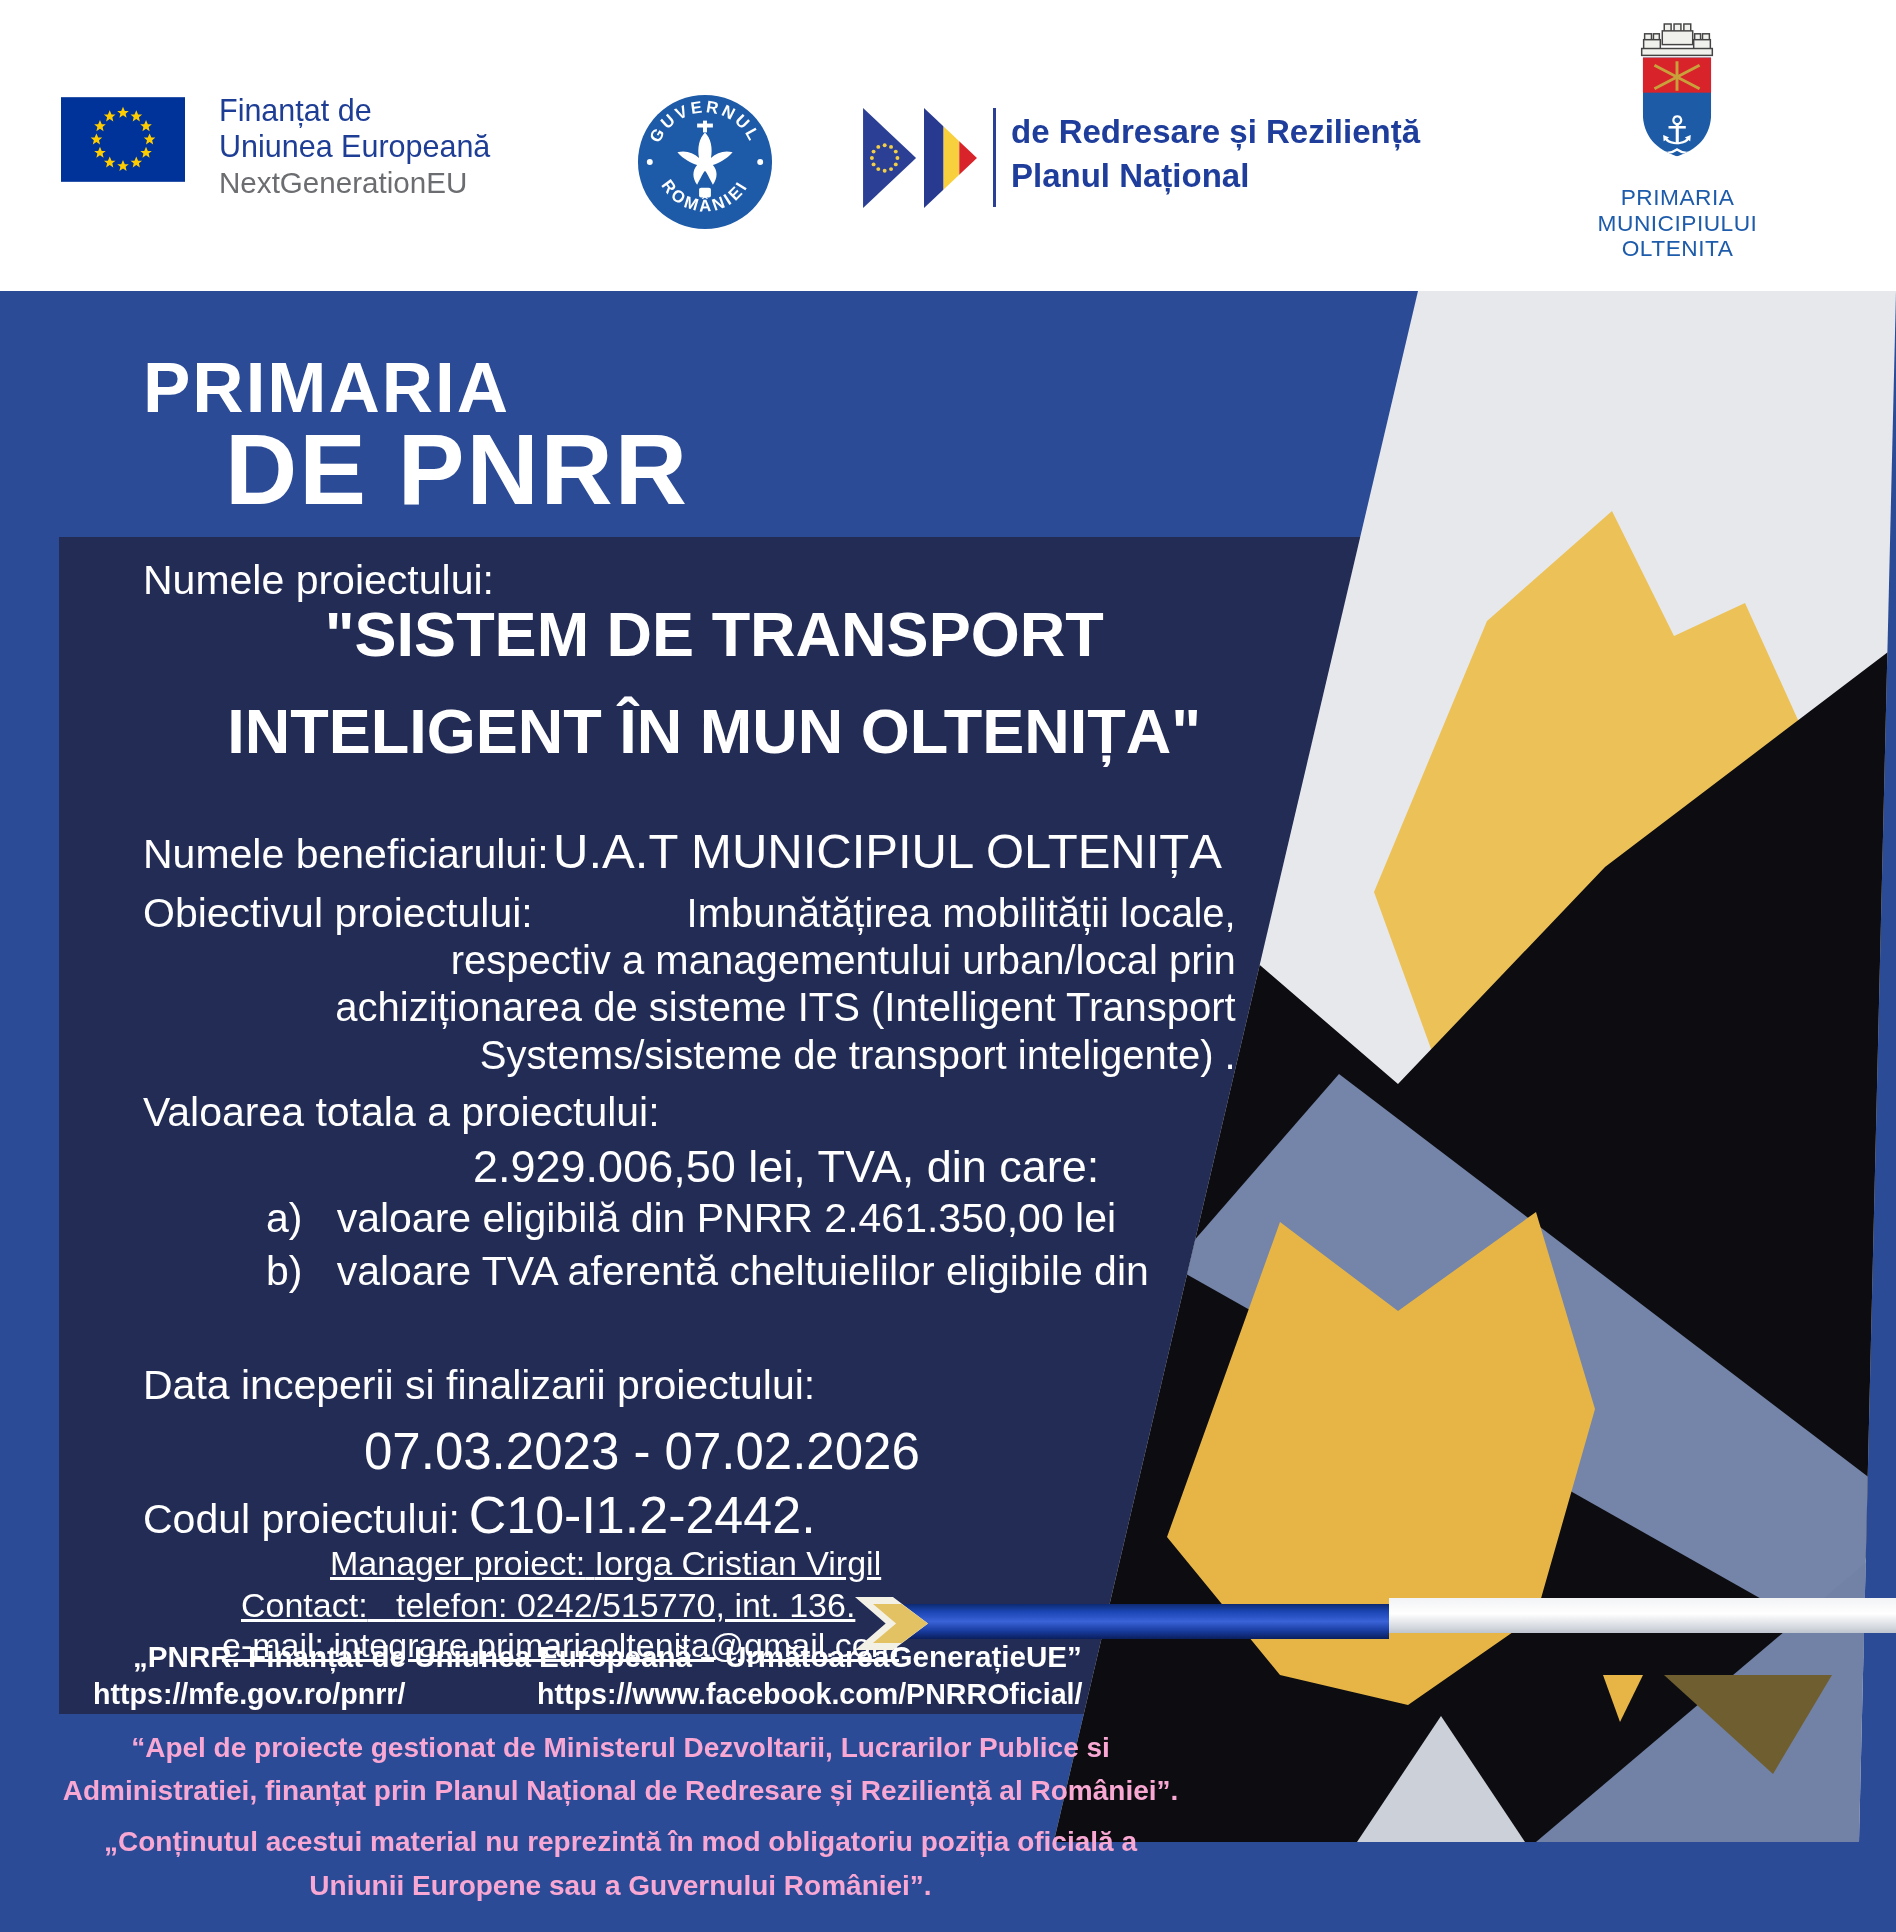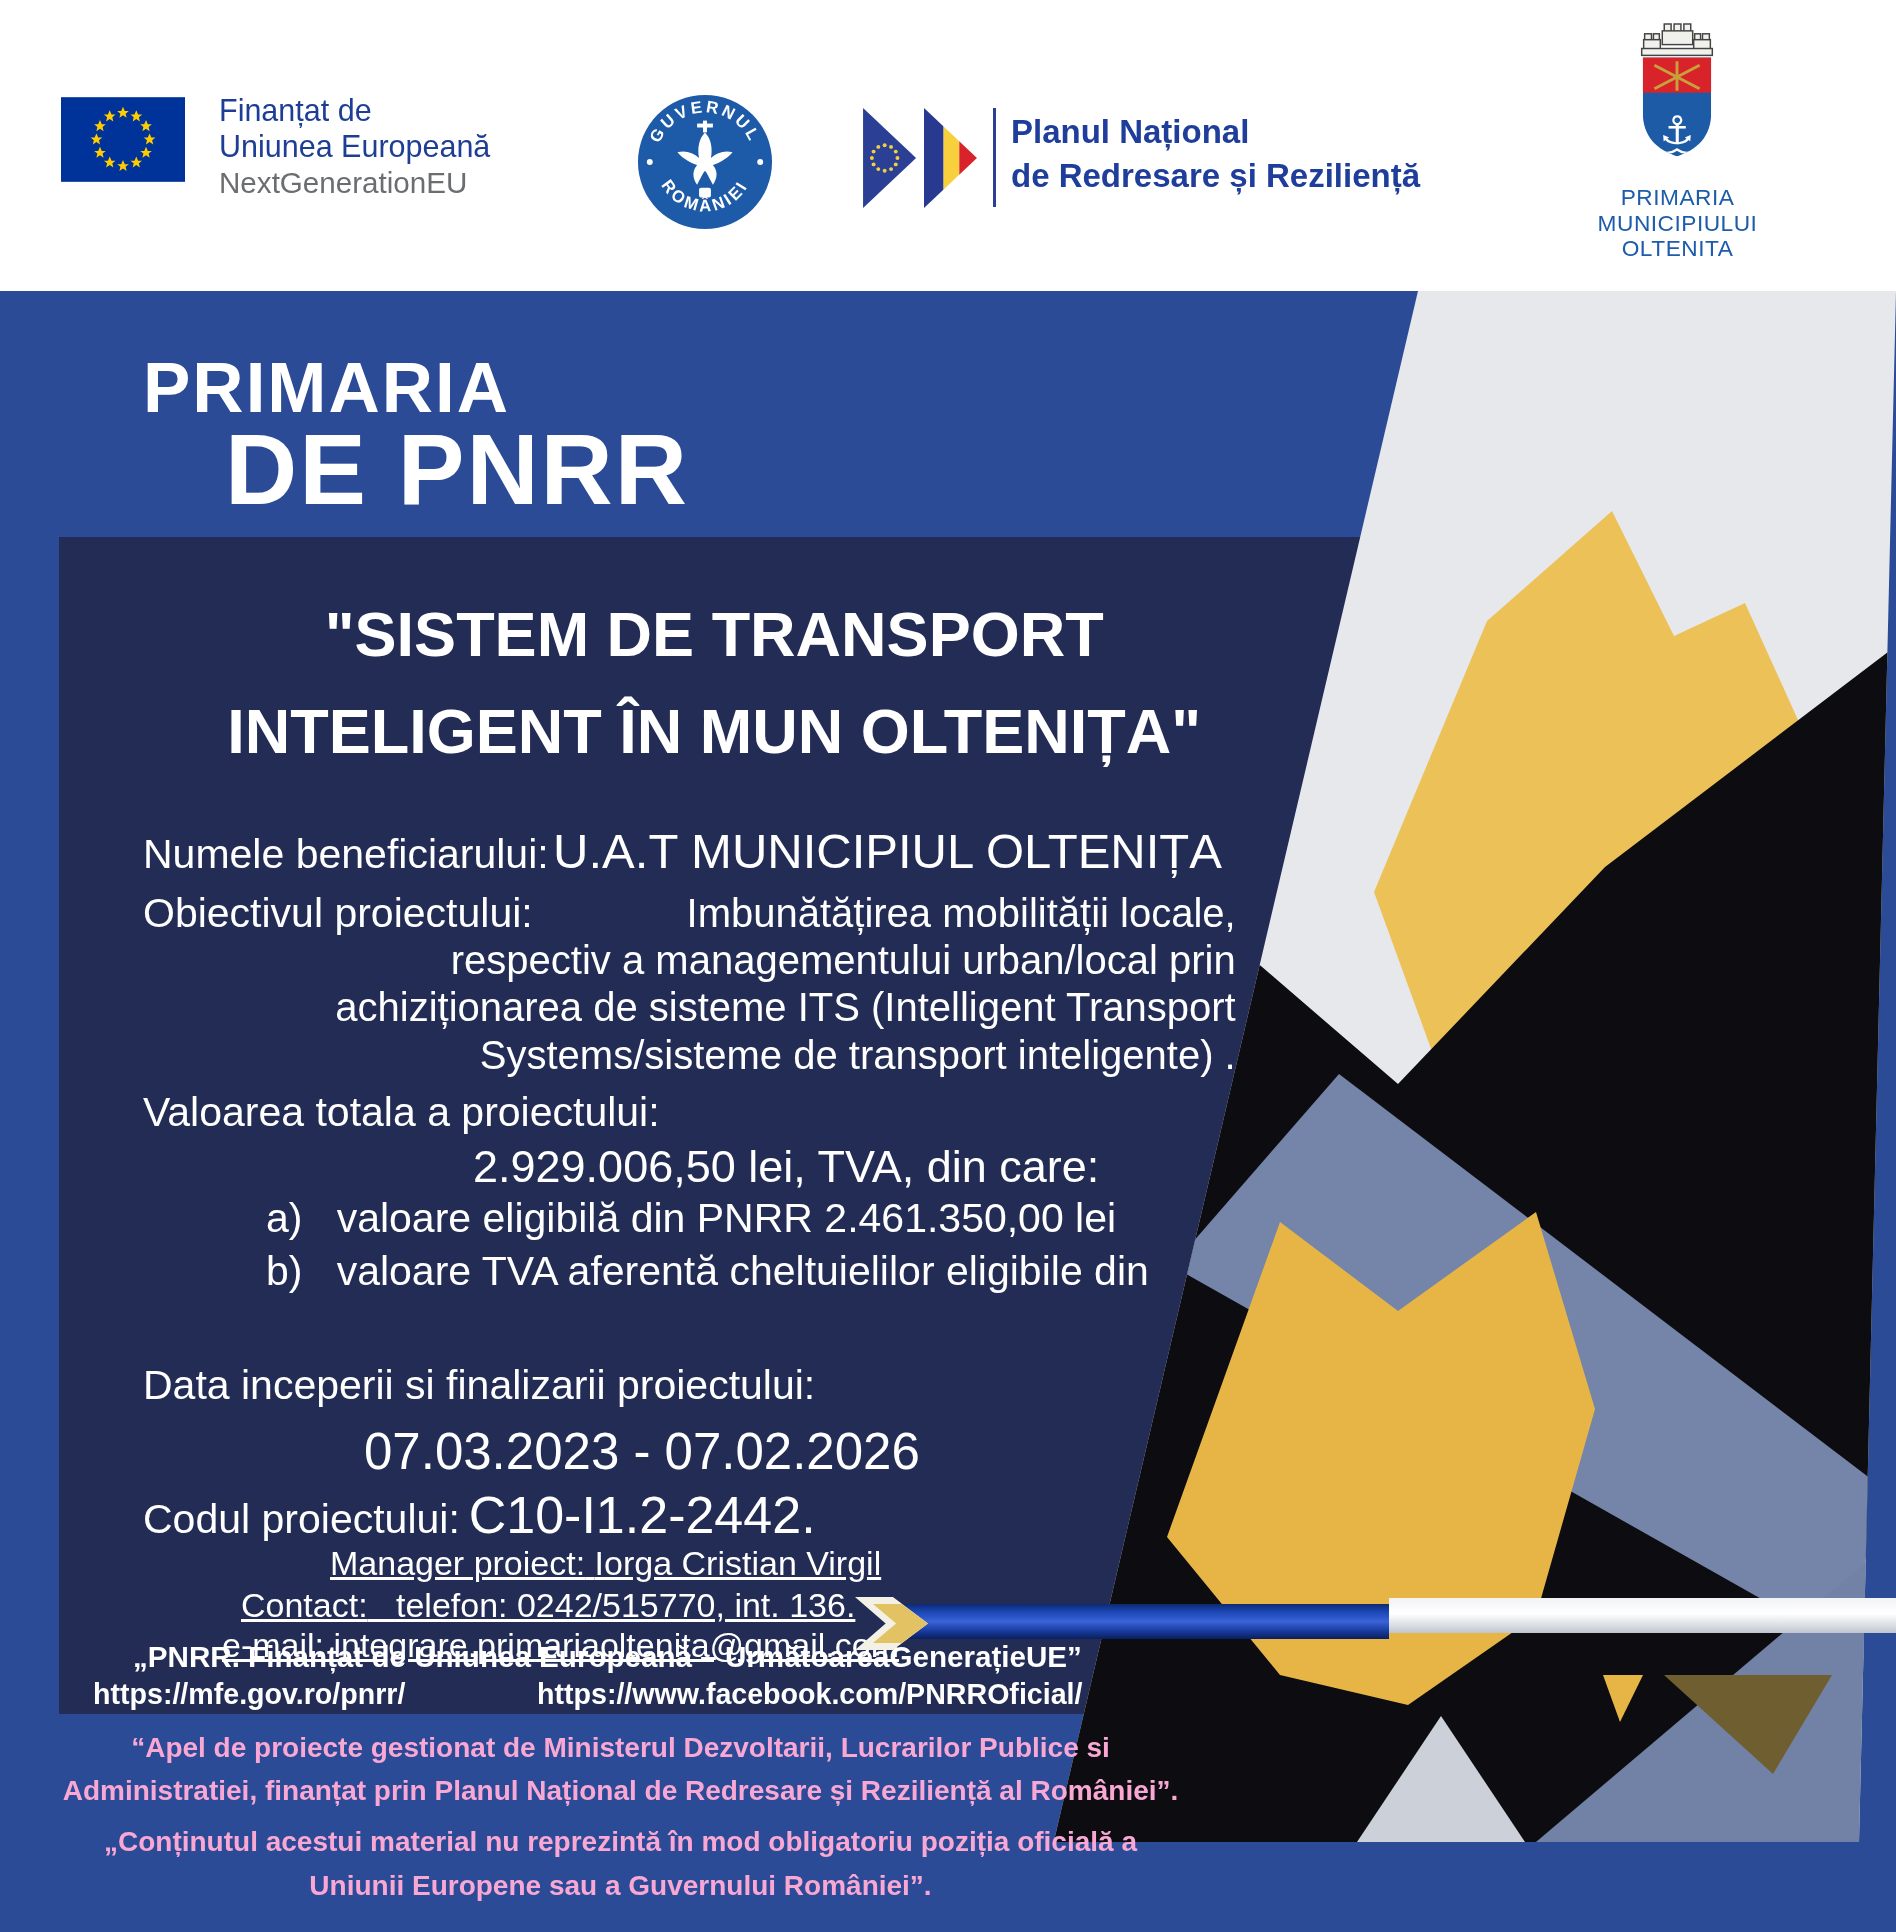--- a/index.html
+++ b/index.html
@@ -56,20 +56,21 @@
     <div class="shape" style="background:#0d0d11;clip-path:polygon(571px 576px,862px 355px,862px 1148px,759px 1551px,19.7px 1551px,99px 1069px,192px 645px,364px 793px)"></div>
     <div class="shape" style="background:#7585a9;clip-path:polygon(138px 975px,305px 783px,862px 1207px,862px 1384px)"></div>
     <div class="shape" style="background:#7282a6;clip-path:polygon(502px 1551px,862px 1246px,862px 1551px)"></div>
     <div class="shape" style="background:#e6b546;clip-path:polygon(133px 1246px,246px 931px,364px 1020px,502px 921px,561px 1118px,502px 1325px,374px 1414px,246px 1384px)"></div>
     <div class="shape" style="background:#ccd1d9;clip-path:polygon(323px 1551px,407px 1425px,491px 1551px)"></div>
     <div class="shape" style="background:#6f5e2f;clip-path:polygon(630px 1384px,798px 1384px,739px 1483px)"></div>
     <div class="shape" style="background:#e6b546;clip-path:polygon(569px 1384px,609px 1384px,586px 1431px)"></div>
   </div>
 
   <div id="panel" class="abs">
+    <div class="abs label" style="left:84px;top:19.7px">Numele proiectului:</div>
     <div class="abs panel-title" style="left:19.7px;top:61px">"SISTEM DE TRANSPORT</div>
     <div class="abs panel-title" style="left:19.7px;top:158px">INTELIGENT ÎN MUN OLTENIȚA"</div>
 
     <div class="abs" style="left:84px;top:286px">
       <span class="label">Numele beneficiarului:</span>
       <span class="value-lg">U.A.T MUNICIPIUL OLTENIȚA</span>
     </div>
 
     <div class="abs obj-line" style="left:19.7px;top:353px">Imbunătățirea mobilității locale,</div>
     <div class="abs label" style="left:84px;top:353px">Obiectivul proiectului:</div>
@@ -191,22 +192,22 @@
         <g clip-path="url(#triClip)">
           <rect x="62" y="0" width="20" height="110" fill="#283a8f"></rect>
           <rect x="82" y="0" width="16" height="110" fill="#f8cf3c"></rect>
           <rect x="98" y="0" width="20" height="110" fill="#d8232a"></rect>
         </g>
       </g>
     </svg>
     <div id="pnrr-divider" class="abs" style="left:993px;top:108px"></div>
     <div class="abs" style="left:1011px;top:110px">
       <div id="pnrr-text">
+        <div>de Redresare și Reziliență</div>
         <div>Planul Național</div>
-        <div>de Redresare și Reziliență</div>
       </div>
     </div>
 
     <svg class="abs" style="left:1625px;top:17.7px" width="104" height="167" viewBox="0 0 106 170">
       <g fill="#f0f0ec" stroke="#444" stroke-width="1.5">
         <rect x="40" y="6" width="7" height="8"></rect>
           <rect x="50" y="6" width="7" height="8"></rect>
           <rect x="60" y="6" width="7" height="8"></rect>
         <rect x="38" y="13" width="31" height="14"></rect>
         <rect x="20" y="16" width="7" height="7"></rect>

